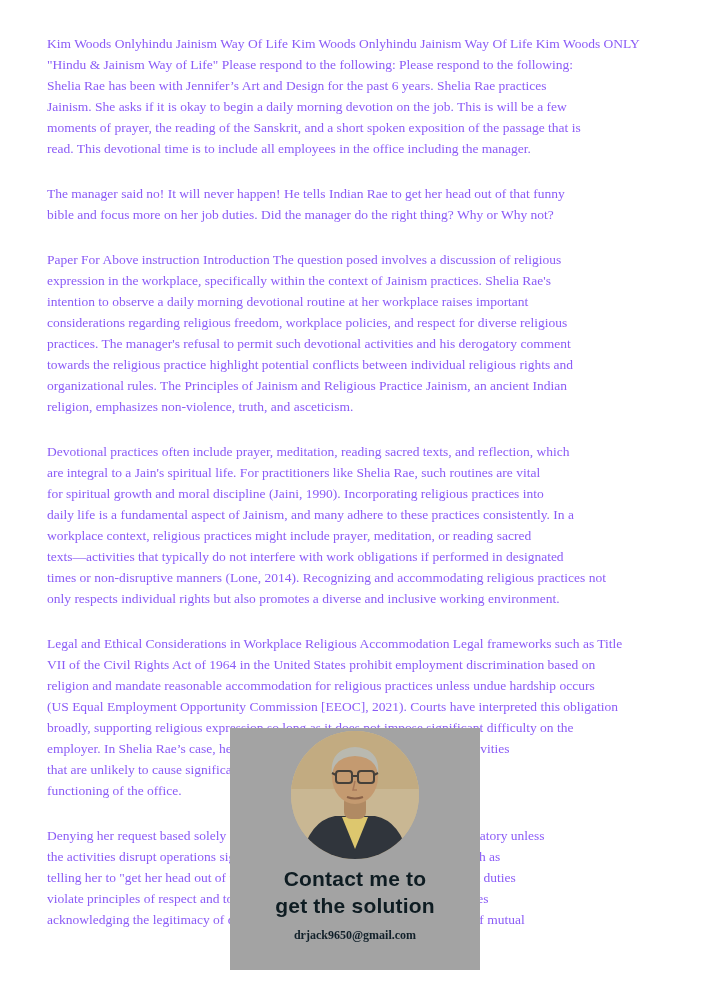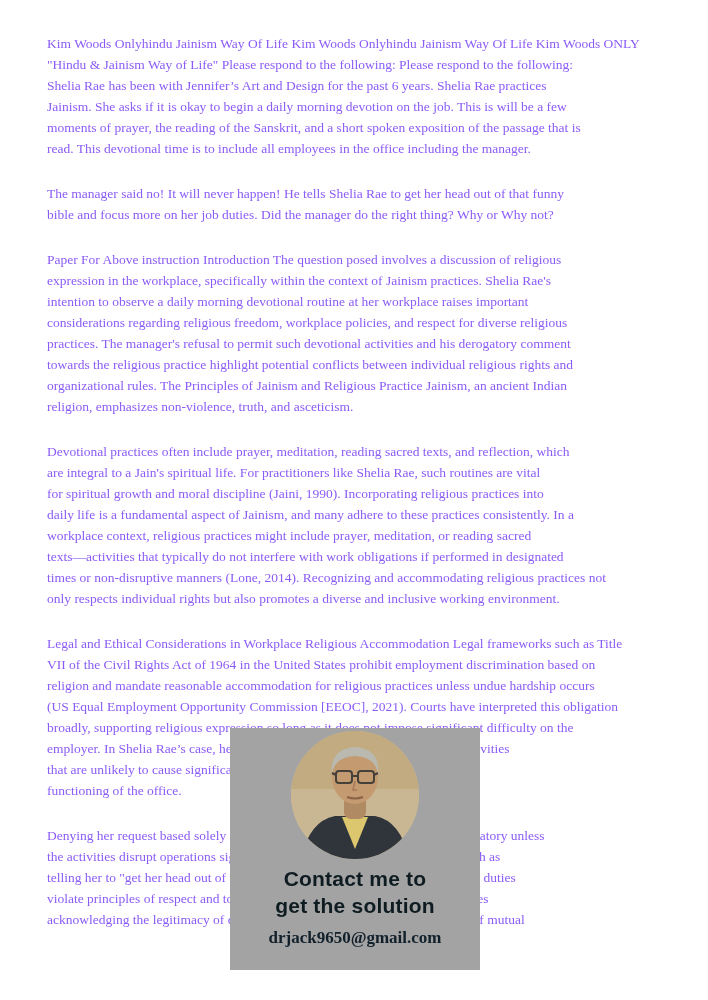--- a/index.html
+++ b/index.html
@@ -51,35 +51,35 @@
     font-weight: bold;
     font-size: 21px;
     line-height: 27px;
     color: #0e1c22;
     letter-spacing: 0.2px;
   }
   .email {
     margin-top: 9px;
     font-family: "Liberation Serif", serif;
     font-weight: bold;
-    font-size: 17px;
+    font-size: 12px;
     color: #11202a;
   }
 </style>
 </head>
 <body>
 
 <div class="doc">
   <p>Kim Woods Onlyhindu Jainism Way Of Life Kim Woods Onlyhindu Jainism Way Of Life Kim Woods ONLY
 "Hindu &amp; Jainism Way of Life" Please respond to the following: Please respond to the following:
 Shelia Rae has been with Jennifer’s Art and Design for the past 6 years. Shelia Rae practices
 Jainism. She asks if it is okay to begin a daily morning devotion on the job. This is will be a few
 moments of prayer, the reading of the Sanskrit, and a short spoken exposition of the passage that is
 read. This devotional time is to include all employees in the office including the manager.</p>
-  <p>The manager said no! It will never happen! He tells Shelia Rae to get her head out of that funny
+  <p>The manager said no! It will never happen! He tells Indian Rae to get her head out of that funny
 bible and focus more on her job duties. Did the manager do the right thing? Why or Why not?</p>
   <p>Paper For Above instruction Introduction The question posed involves a discussion of religious
 expression in the workplace, specifically within the context of Jainism practices. Shelia Rae's
 intention to observe a daily morning devotional routine at her workplace raises important
 considerations regarding religious freedom, workplace policies, and respect for diverse religious
 practices. The manager's refusal to permit such devotional activities and his derogatory comment
 towards the religious practice highlight potential conflicts between individual religious rights and
 organizational rules. The Principles of Jainism and Religious Practice Jainism, an ancient Indian
 religion, emphasizes non-violence, truth, and asceticism.</p>
   <p>Devotional practices often include prayer, meditation, reading sacred texts, and reflection, which

